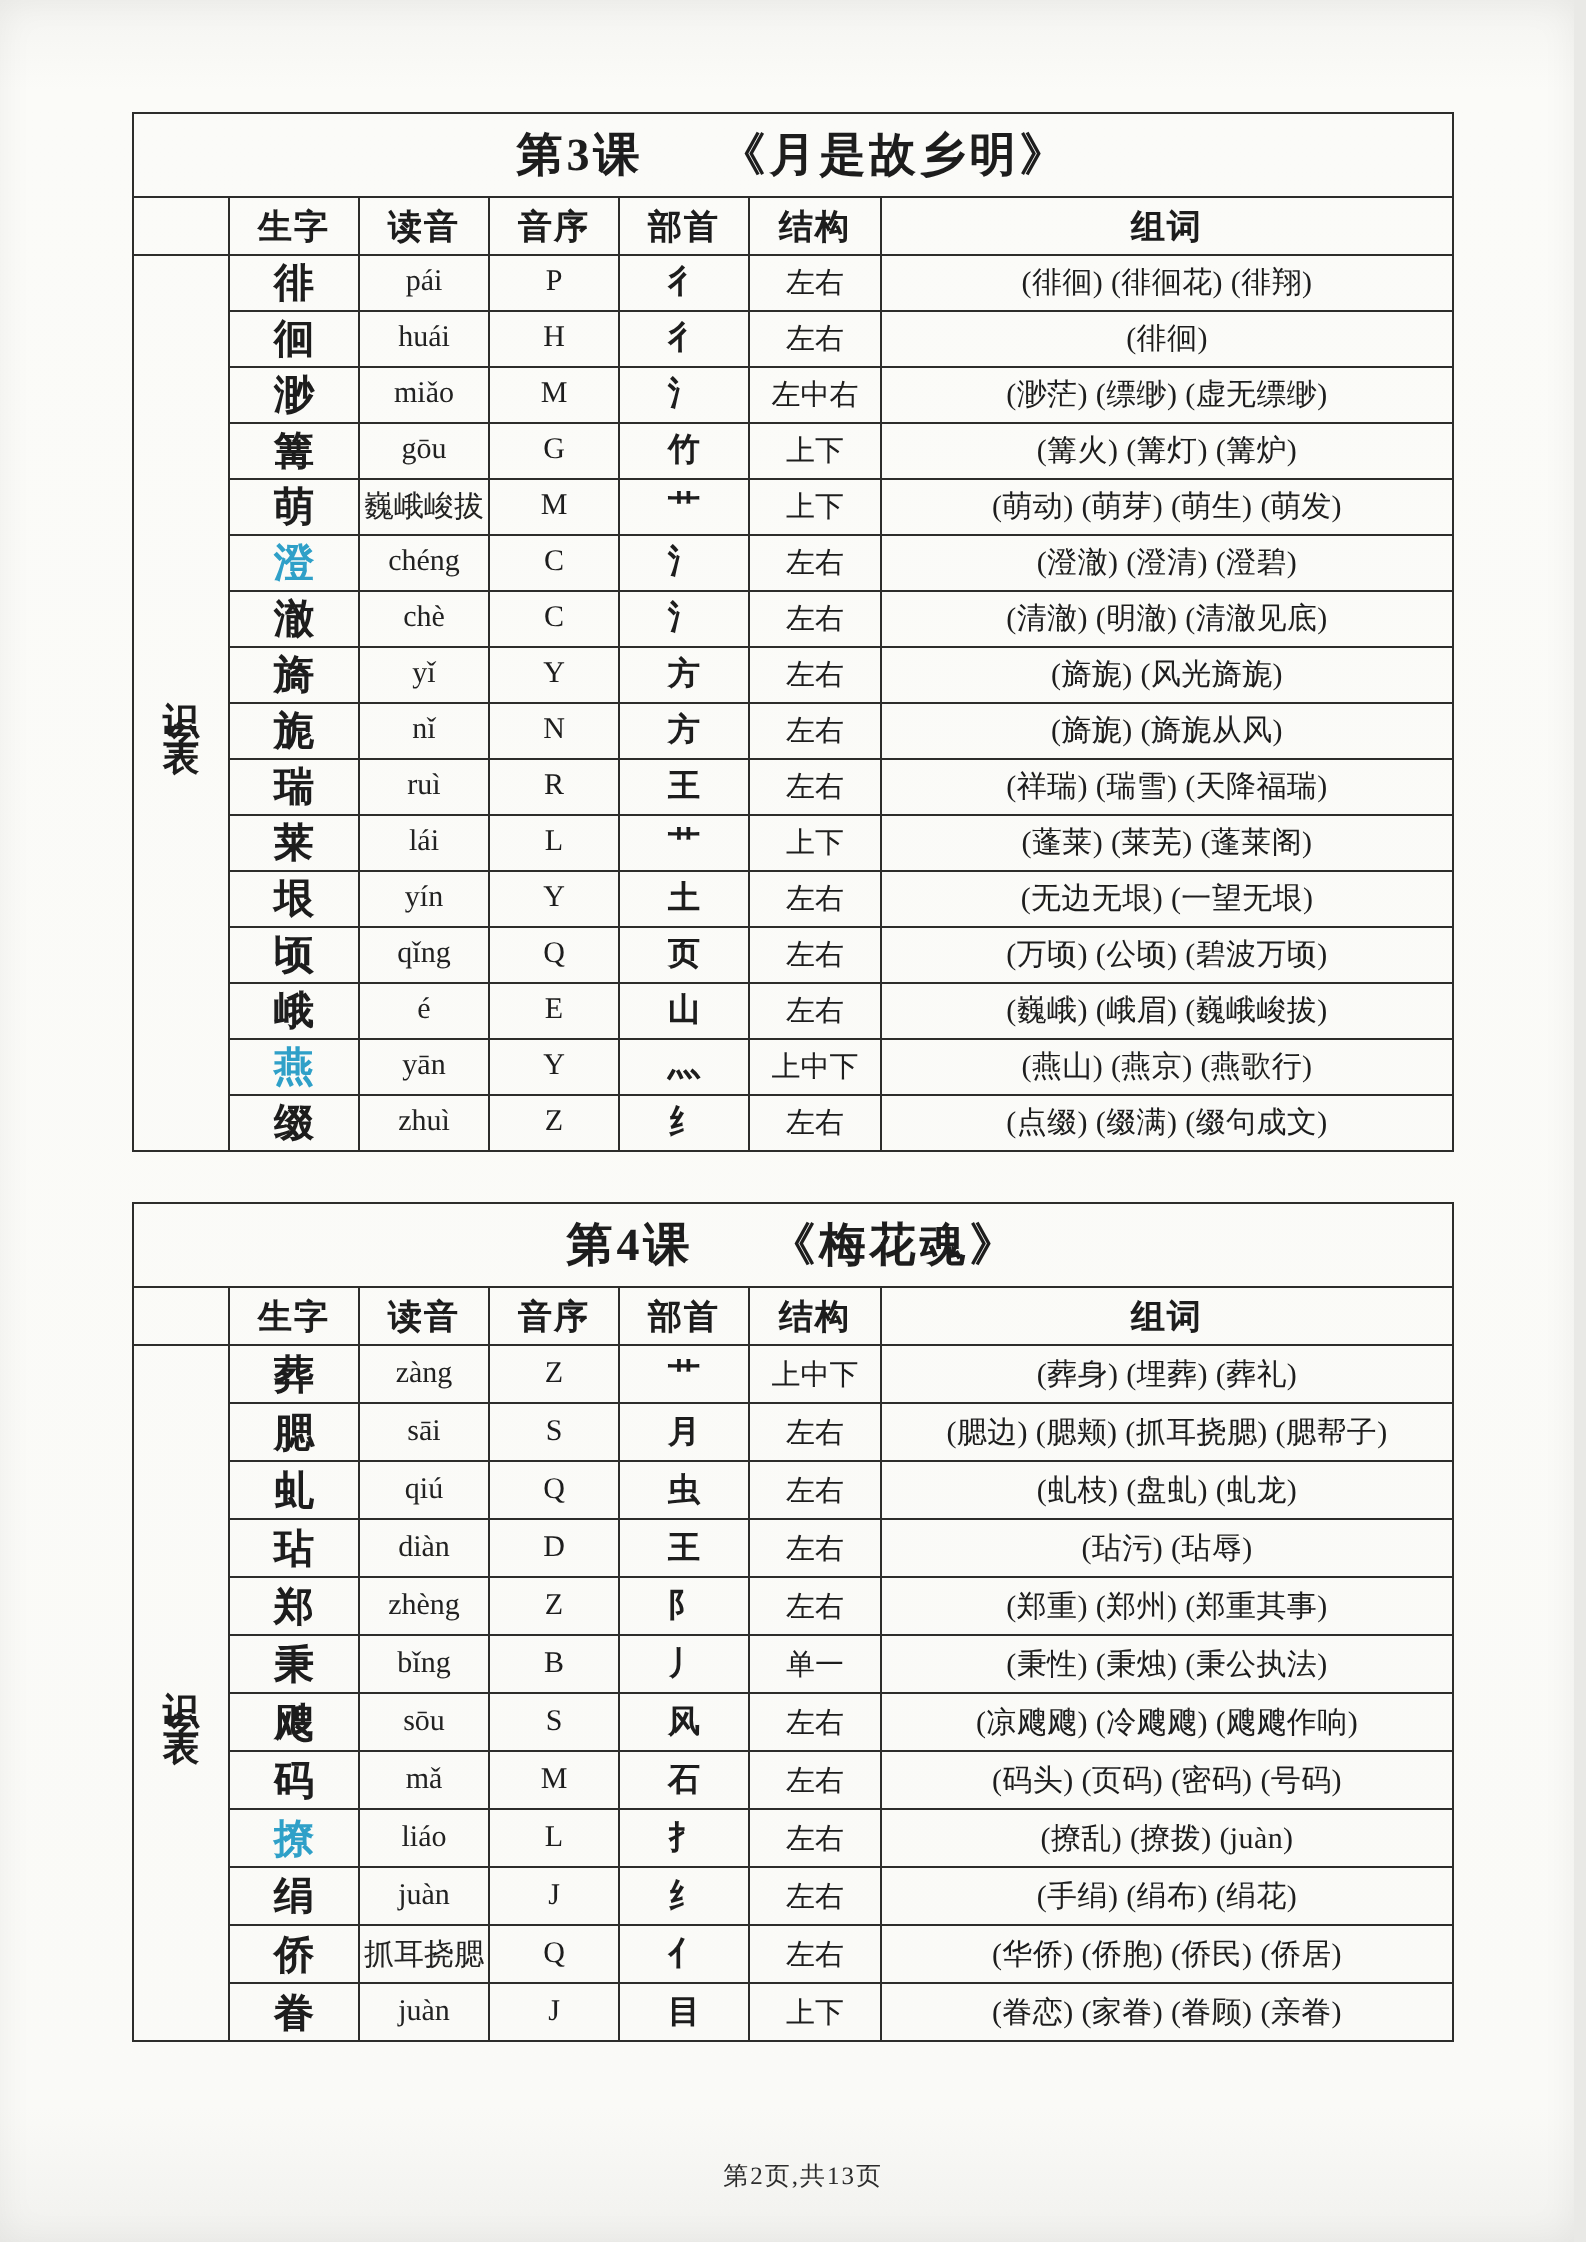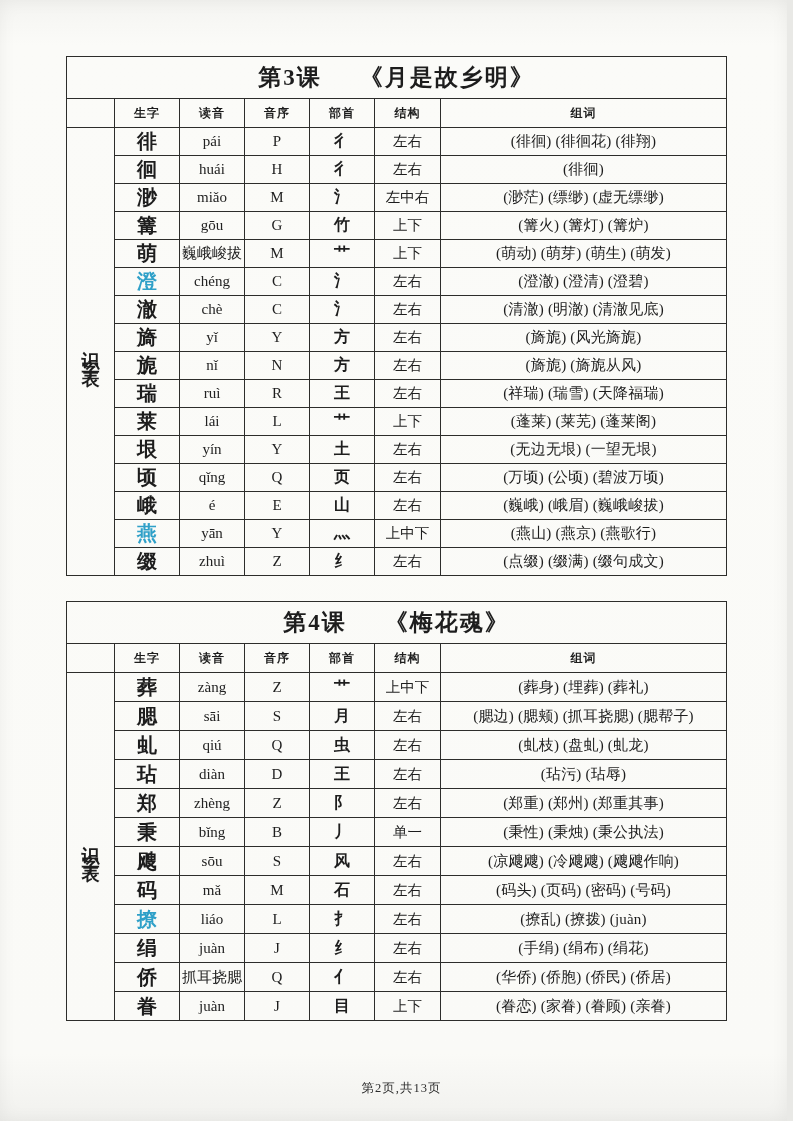--- a/index.html
+++ b/index.html
@@ -43,21 +43,21 @@
 
   .title-row th {
     height: 41px;
     font-size: 23px;
     font-weight: bold;
     letter-spacing: 2px;
   }
   .title-lesson { margin-right: 38px; }
   .head-row th {
     height: 28px;
-    font-size: 12px;
+    font-size: 17px;
     font-weight: bold;
     letter-spacing: 1px;
   }
   tbody td { height: 27px; }
   .sheet-2 tbody td { height: 28px; }
 
   .side-cell { background: transparent; }
   .side-cell .vert {
     display: inline-block;
     writing-mode: vertical-rl;

